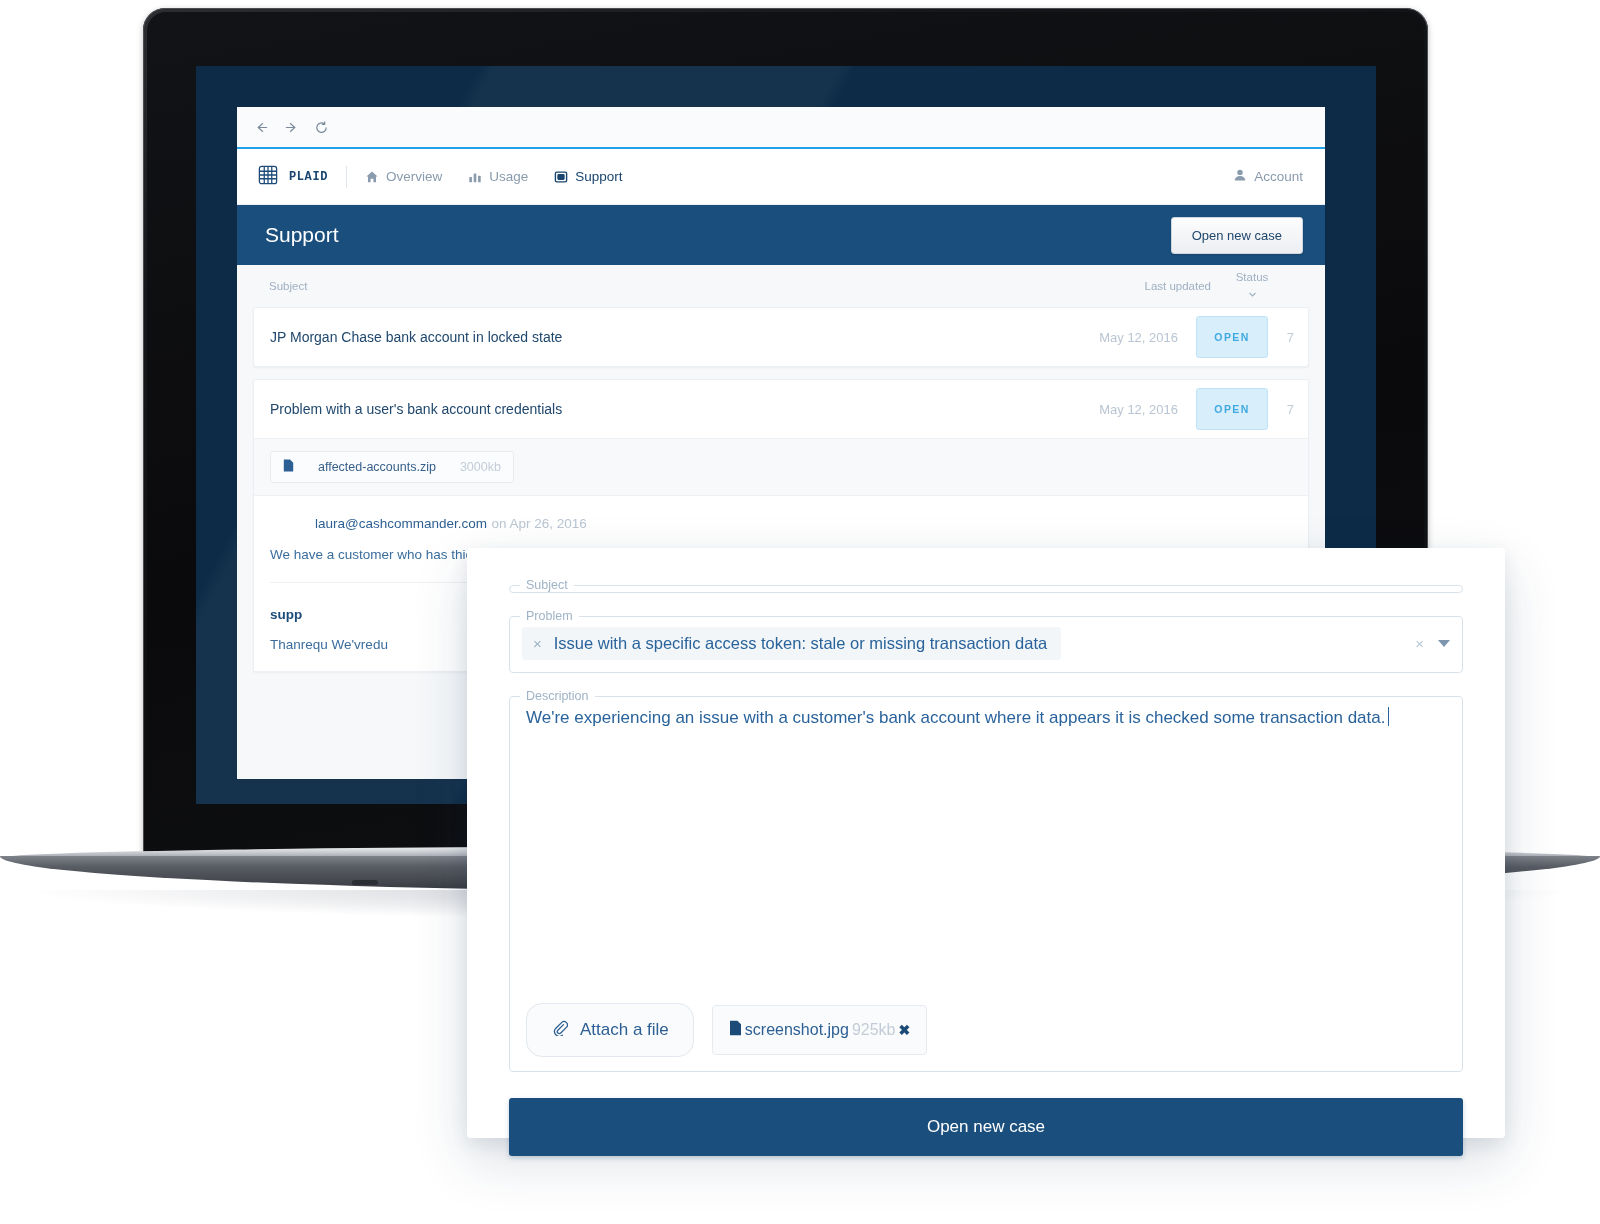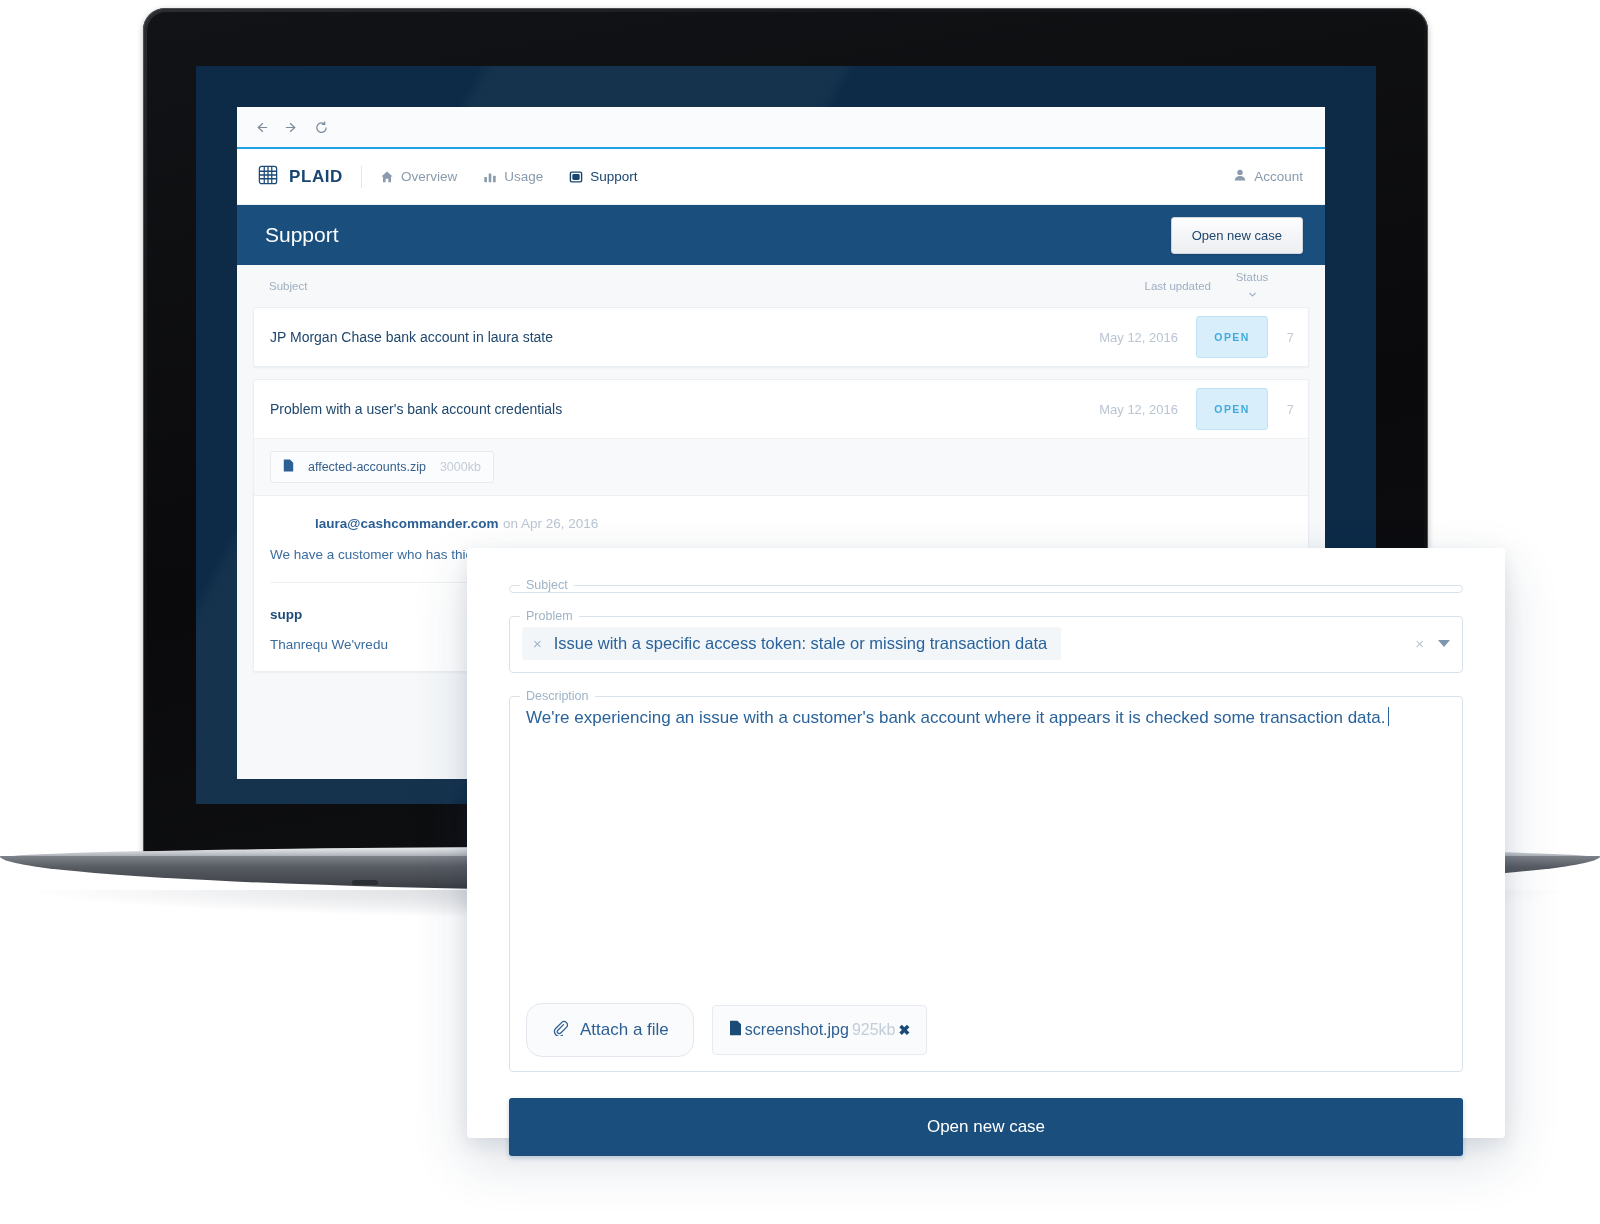--- a/index.html
+++ b/index.html
@@ -68,21 +68,21 @@
   }
   .nav-btn { width: 15px; height: 15px; color: #6b7c8f; }
   .nav-btn svg { display: block; }
 
   
   .app-header {
     height: 56px; background: #ffffff; display: flex; align-items: center;
     padding: 0 22px 0 19px; border-bottom: 1px solid #eef1f4;
   }
   .brand { display: flex; align-items: center; gap: 9px; }
-  .brand-name { font-size: 17px; font-weight: 700; letter-spacing: .6px; color: #19456f; }
+  .brand-name { font-size: 12px; font-weight: 700; letter-spacing: .6px; color: #19456f; font-family: Liberation Mono, monospace; }
   .vdiv { width: 1px; height: 22px; background: #dfe5ec; margin: 0 18px; }
   .navlinks { display: flex; align-items: center; gap: 26px; }
   .navlink { display: flex; align-items: center; gap: 7px; font-size: 13.5px; color: #8a9bad; }
   .navlink.active { color: #19456f; }
   .navlink svg { display:block; }
   .spacer { flex: 1; }
   .account { display: flex; align-items: center; gap: 7px; font-size: 13.5px; color: #8a9bad; }
 
   
   .title-bar {
@@ -114,27 +114,27 @@
   .case-subject { flex: 1; font-size: 14px; color: #20486e; }
   .case-date { font-size: 13px; color: #b9c5d2; margin-right: 18px; }
   .badge-open {
     width: 72px; text-align: center; font-size: 10.5px; letter-spacing: 1.4px;
     font-weight: 700; color: #3fa9e0; background: #d8effb;
     border: 1px solid #bfe4f7; border-radius: 3px; padding: 14px 0;
   }
   .case-count { width: 26px; text-align: right; font-size: 13px; color: #c3cdd8; }
   .attach-row { border-top: 1px solid #eef1f4; background: #f7f9fb; padding: 12px 16px; }
   .file-chip {
-    display: inline-flex; align-items: center; gap: 14px;
+    display: inline-flex; align-items: center; gap: 24px;
     background: #fbfcfd; border: 1px solid #e7ebf0; border-radius: 3px;
     padding: 7px 12px; font-size: 12.5px; color: #37608c;
   }
   .file-size { color: #c3cdd8; }
   .msg-block { border-top: 1px solid #eef1f4; padding: 18px 16px 14px 16px; background:#fff; }
-  .msg-from { font-size: 13.5px; color: #2c5f93; font-weight: 700; padding-left: 45px; }
+  .msg-from { font-size: 13.5px; color: #2c5f93; font-weight: 400; padding-left: 45px; }
   .msg-when { font-size: 13.5px; color: #b9c5d2; font-weight: 400; }
   .msg-body { margin-top: 12px; font-size: 13.5px; line-height: 1.65; color: #3b6d9e; }
   .msg-divider { height: 1px; background: #eef1f4; margin: 16px 0 0 0; }
   .msg-from2 { font-size: 13.5px; color: #1d4b78; font-weight: 700; }
 
   
   #modal {
     position: absolute; left: 467px; top: 548px; width: 1038px; height: 590px;
     background: #ffffff; border-radius: 4px;
     box-shadow: 0 22px 55px rgba(28,55,85,.16), 0 6px 18px rgba(28,55,85,.10);
@@ -286,21 +286,21 @@
               <span>
                 <svg width="9" height="9" viewBox="0 0 12 12" fill="none" stroke="#9fb0c2" stroke-width="1.5">
                   <path d="M2 4 L6 8 L10 4"></path>
                 </svg>
               </span>
             </div>
           </div>
 
           <div class="case-card">
             <div class="case-row">
-              <div class="case-subject">JP Morgan Chase bank account in laura state</div>
+              <div class="case-subject">JP Morgan Chase bank account in locked state</div>
               <div class="case-date">May 12, 2016</div>
               <div class="badge-open">OPEN</div>
               <div class="case-count">7</div>
             </div>
           </div>
 
           <div class="case-card">
             <div class="case-row">
               <div class="case-subject">Problem with a user's bank account credentials</div>
               <div class="case-date">May 12, 2016</div>

